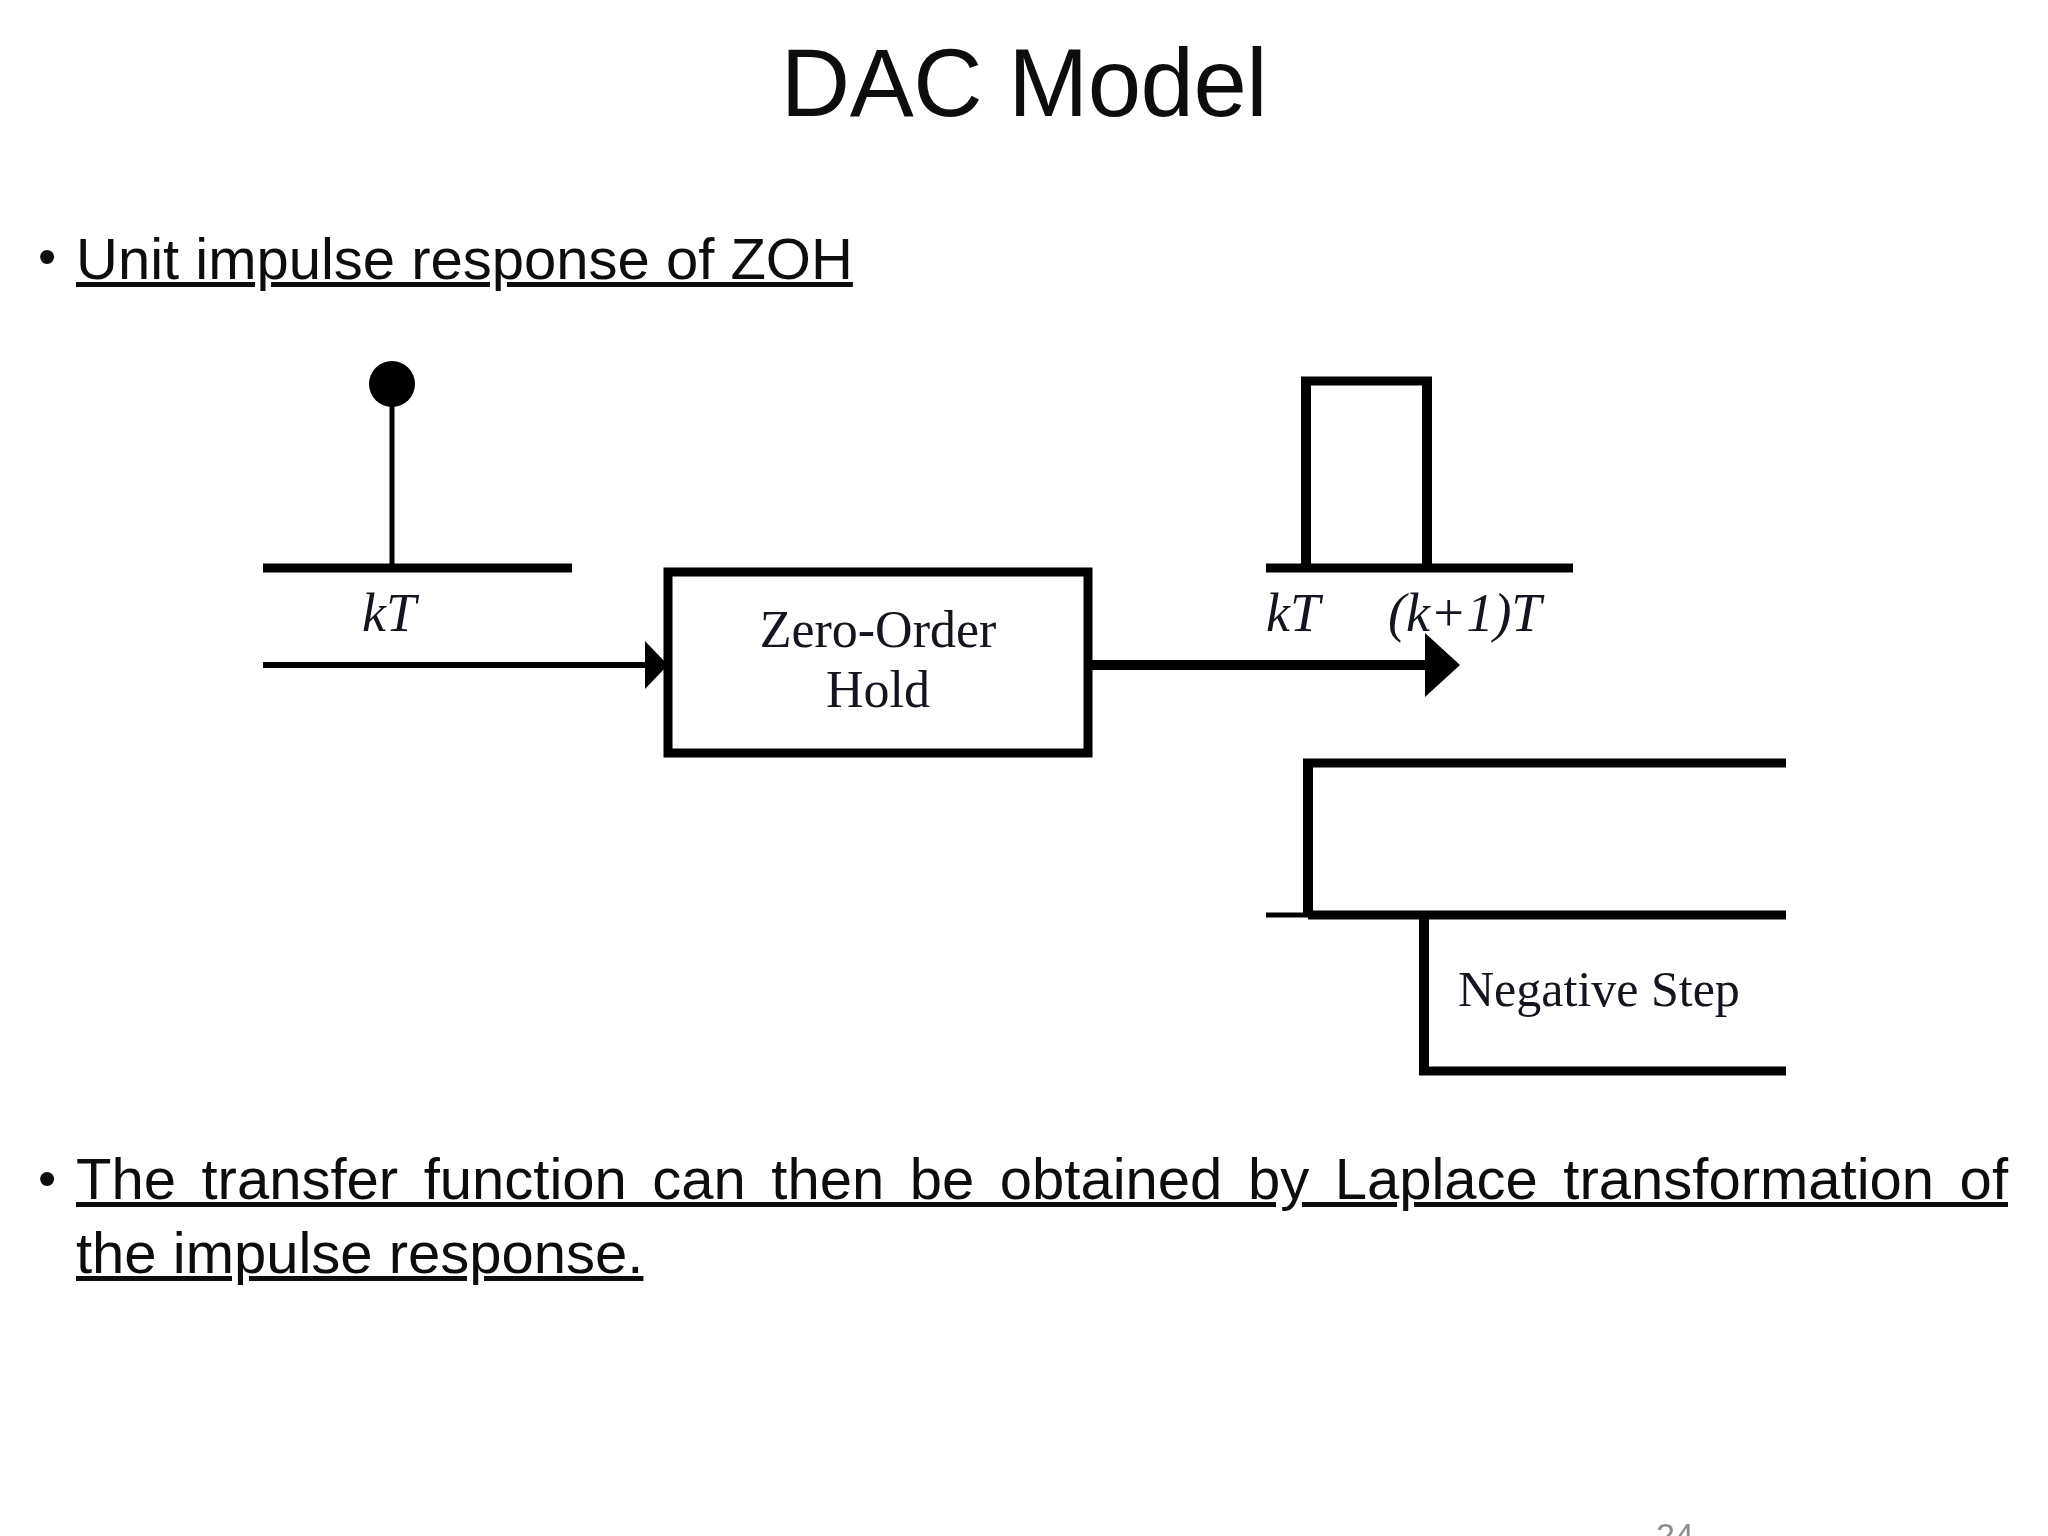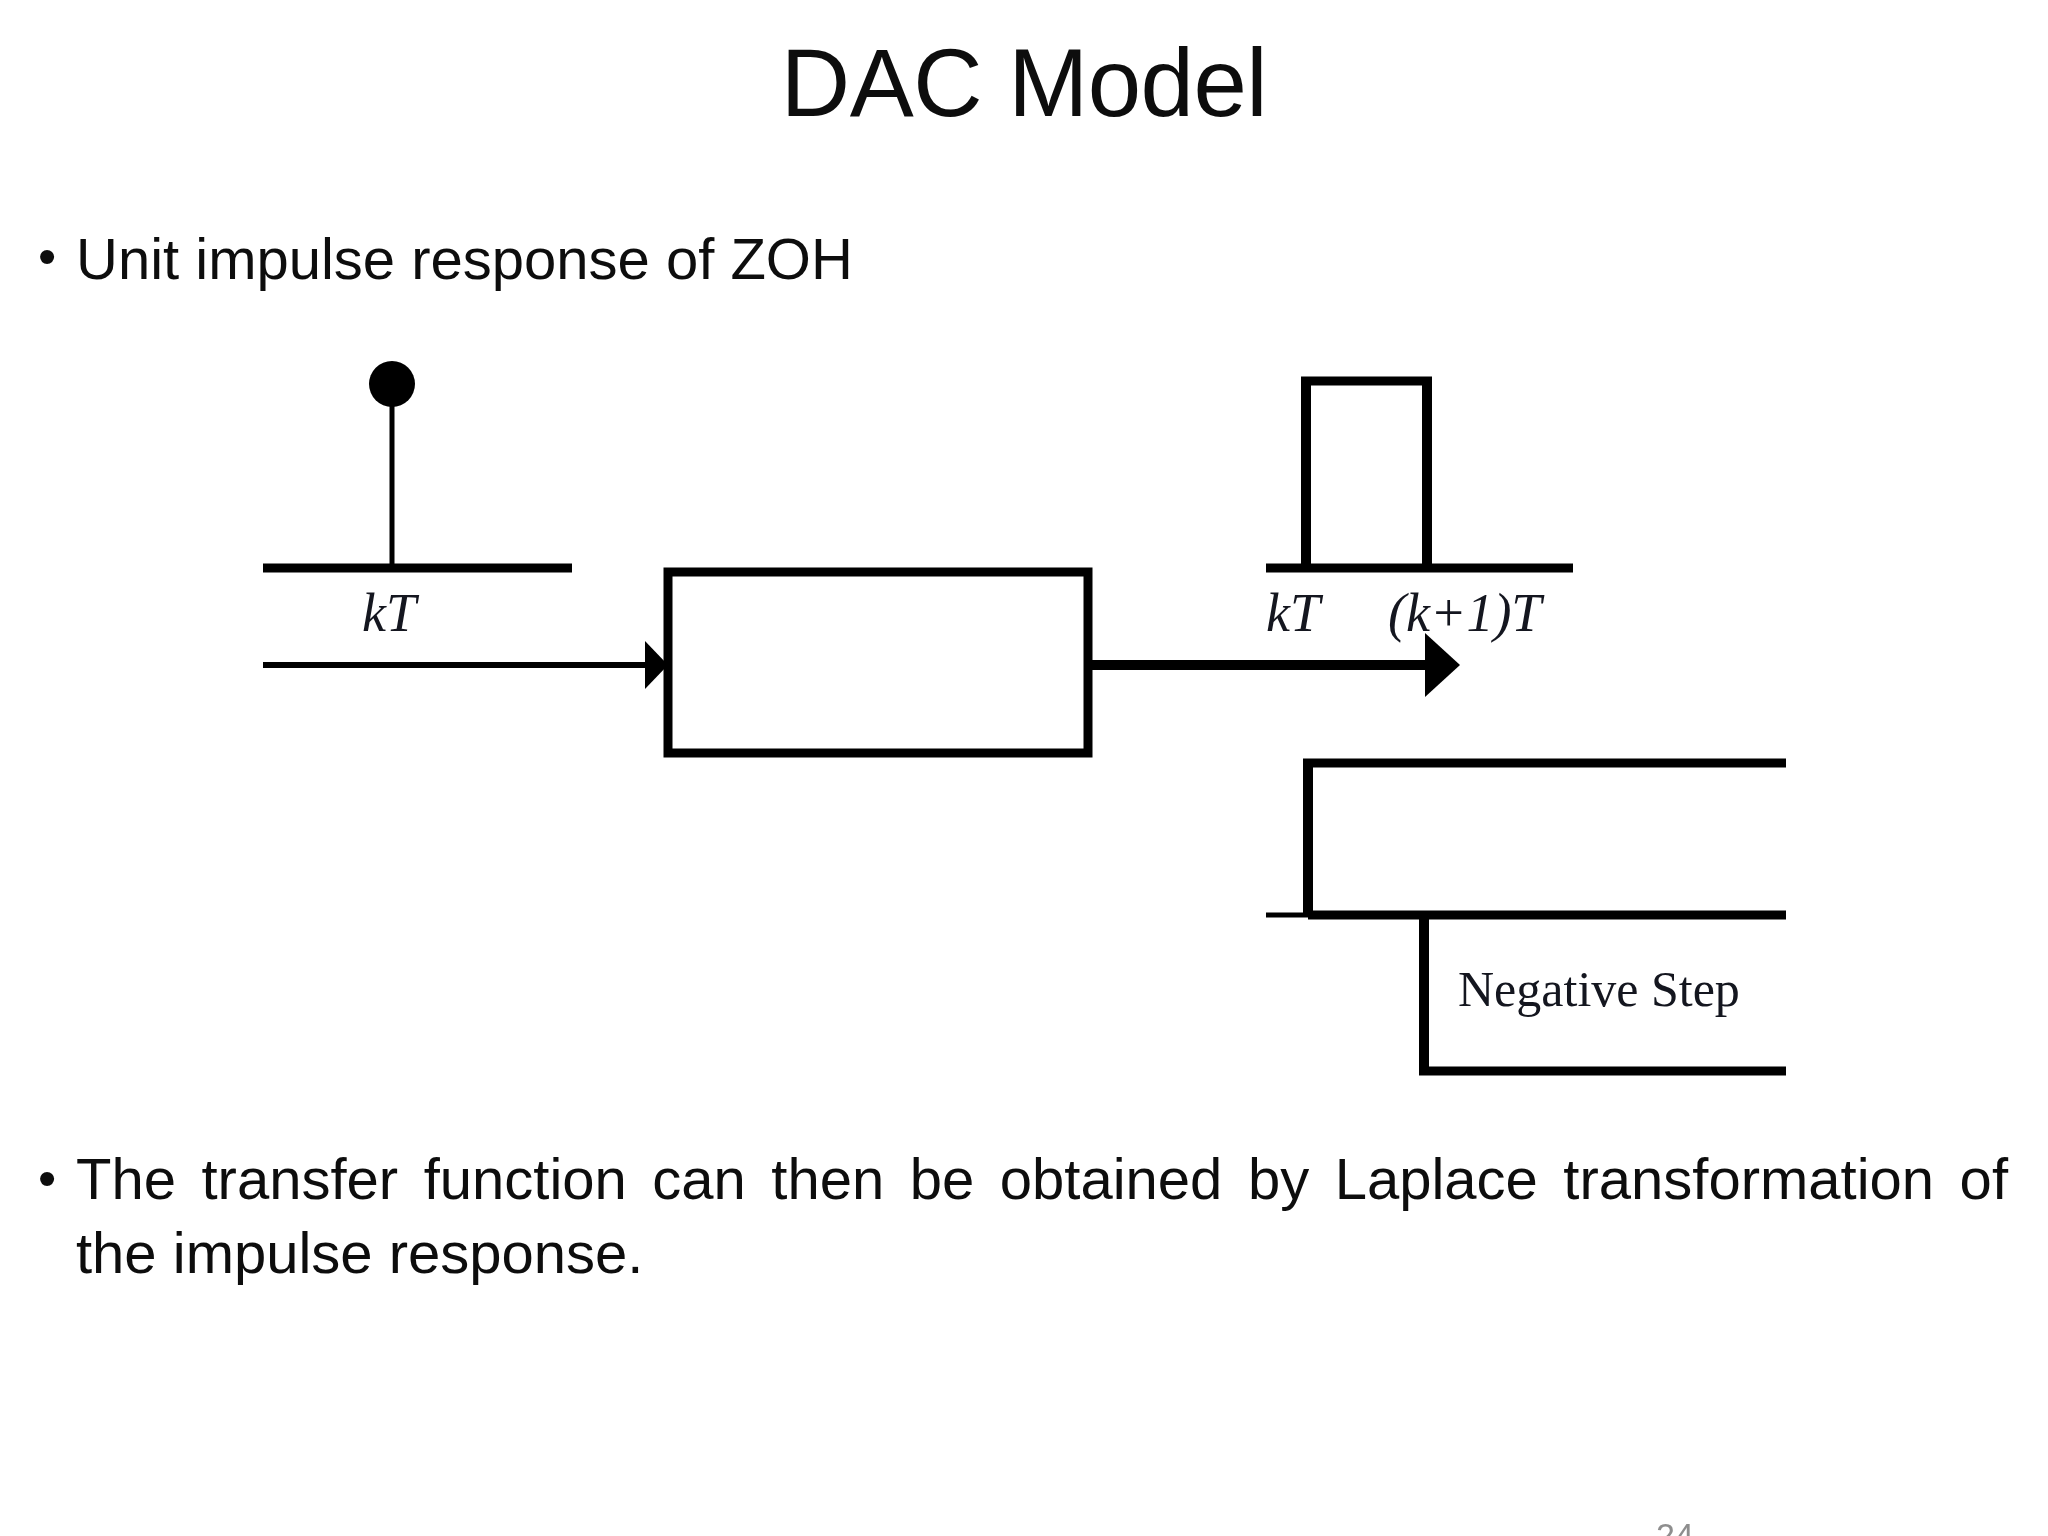--- a/index.html
+++ b/index.html
@@ -45,20 +45,21 @@
     width: 58px;
     text-align: center;
   }
   .bullet-text {
     flex: 1 1 auto;
     font-family: "Liberation Sans", sans-serif;
     font-size: 58px;
     font-weight: 400;
     line-height: 1.28;
     color: #0d0d0d;
+    text-decoration: underline;
   }
 
   #bullet-1 {
     left: 18px;
     top: 222px;
     width: 1400px;
   }
   #bullet-1 .bullet-dot { padding-top: 8px; }
 
   #bullet-2 {
@@ -183,20 +184,24 @@
 
       <line x1="1424" y1="911" x2="1424" y2="1073" stroke="#000000" stroke-width="10"></line>
 
       <line x1="1419" y1="1071" x2="1786" y2="1071" stroke="#000000" stroke-width="9"></line>
     </g>
 
   </svg>
 
   <div class="math-label" style="left: 362px; top: 582px;">kT</div>
 
+  <div class="block-label" style="left: 668px; top: 600px; width: 420px;">
+    <div>Zero-Order</div>
+    <div>Hold</div>
+  </div>
 
   <div class="math-label" style="left: 1266px; top: 582px;">kT</div>
 
   <div class="math-label" style="left: 1388px; top: 582px; font-style: italic;">(k+1)T</div>
 
 
   <div class="step-label" style="left: 1458px; top: 960px;">Negative Step</div>
 
 </div>
 

